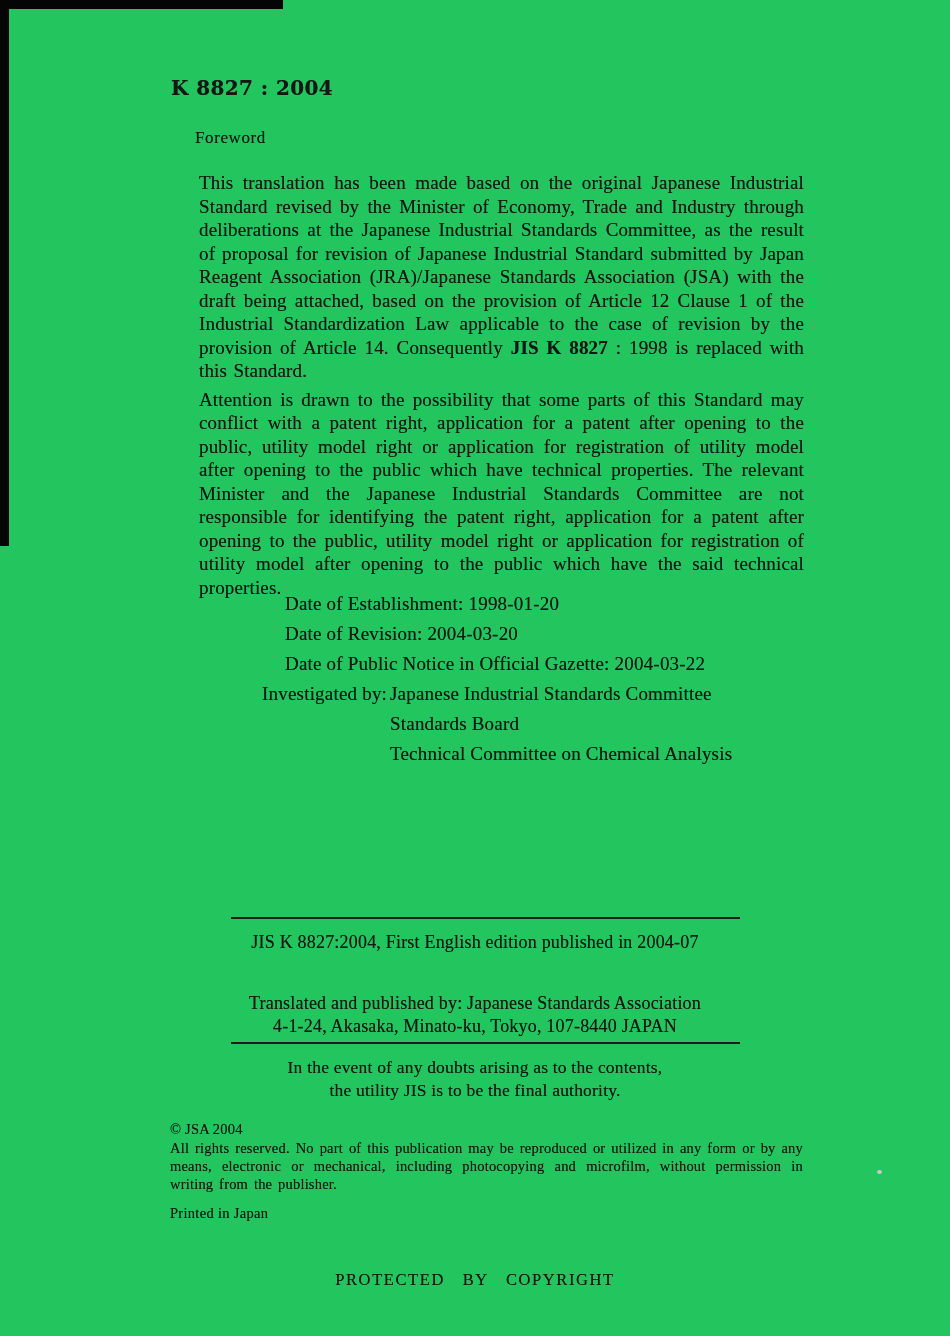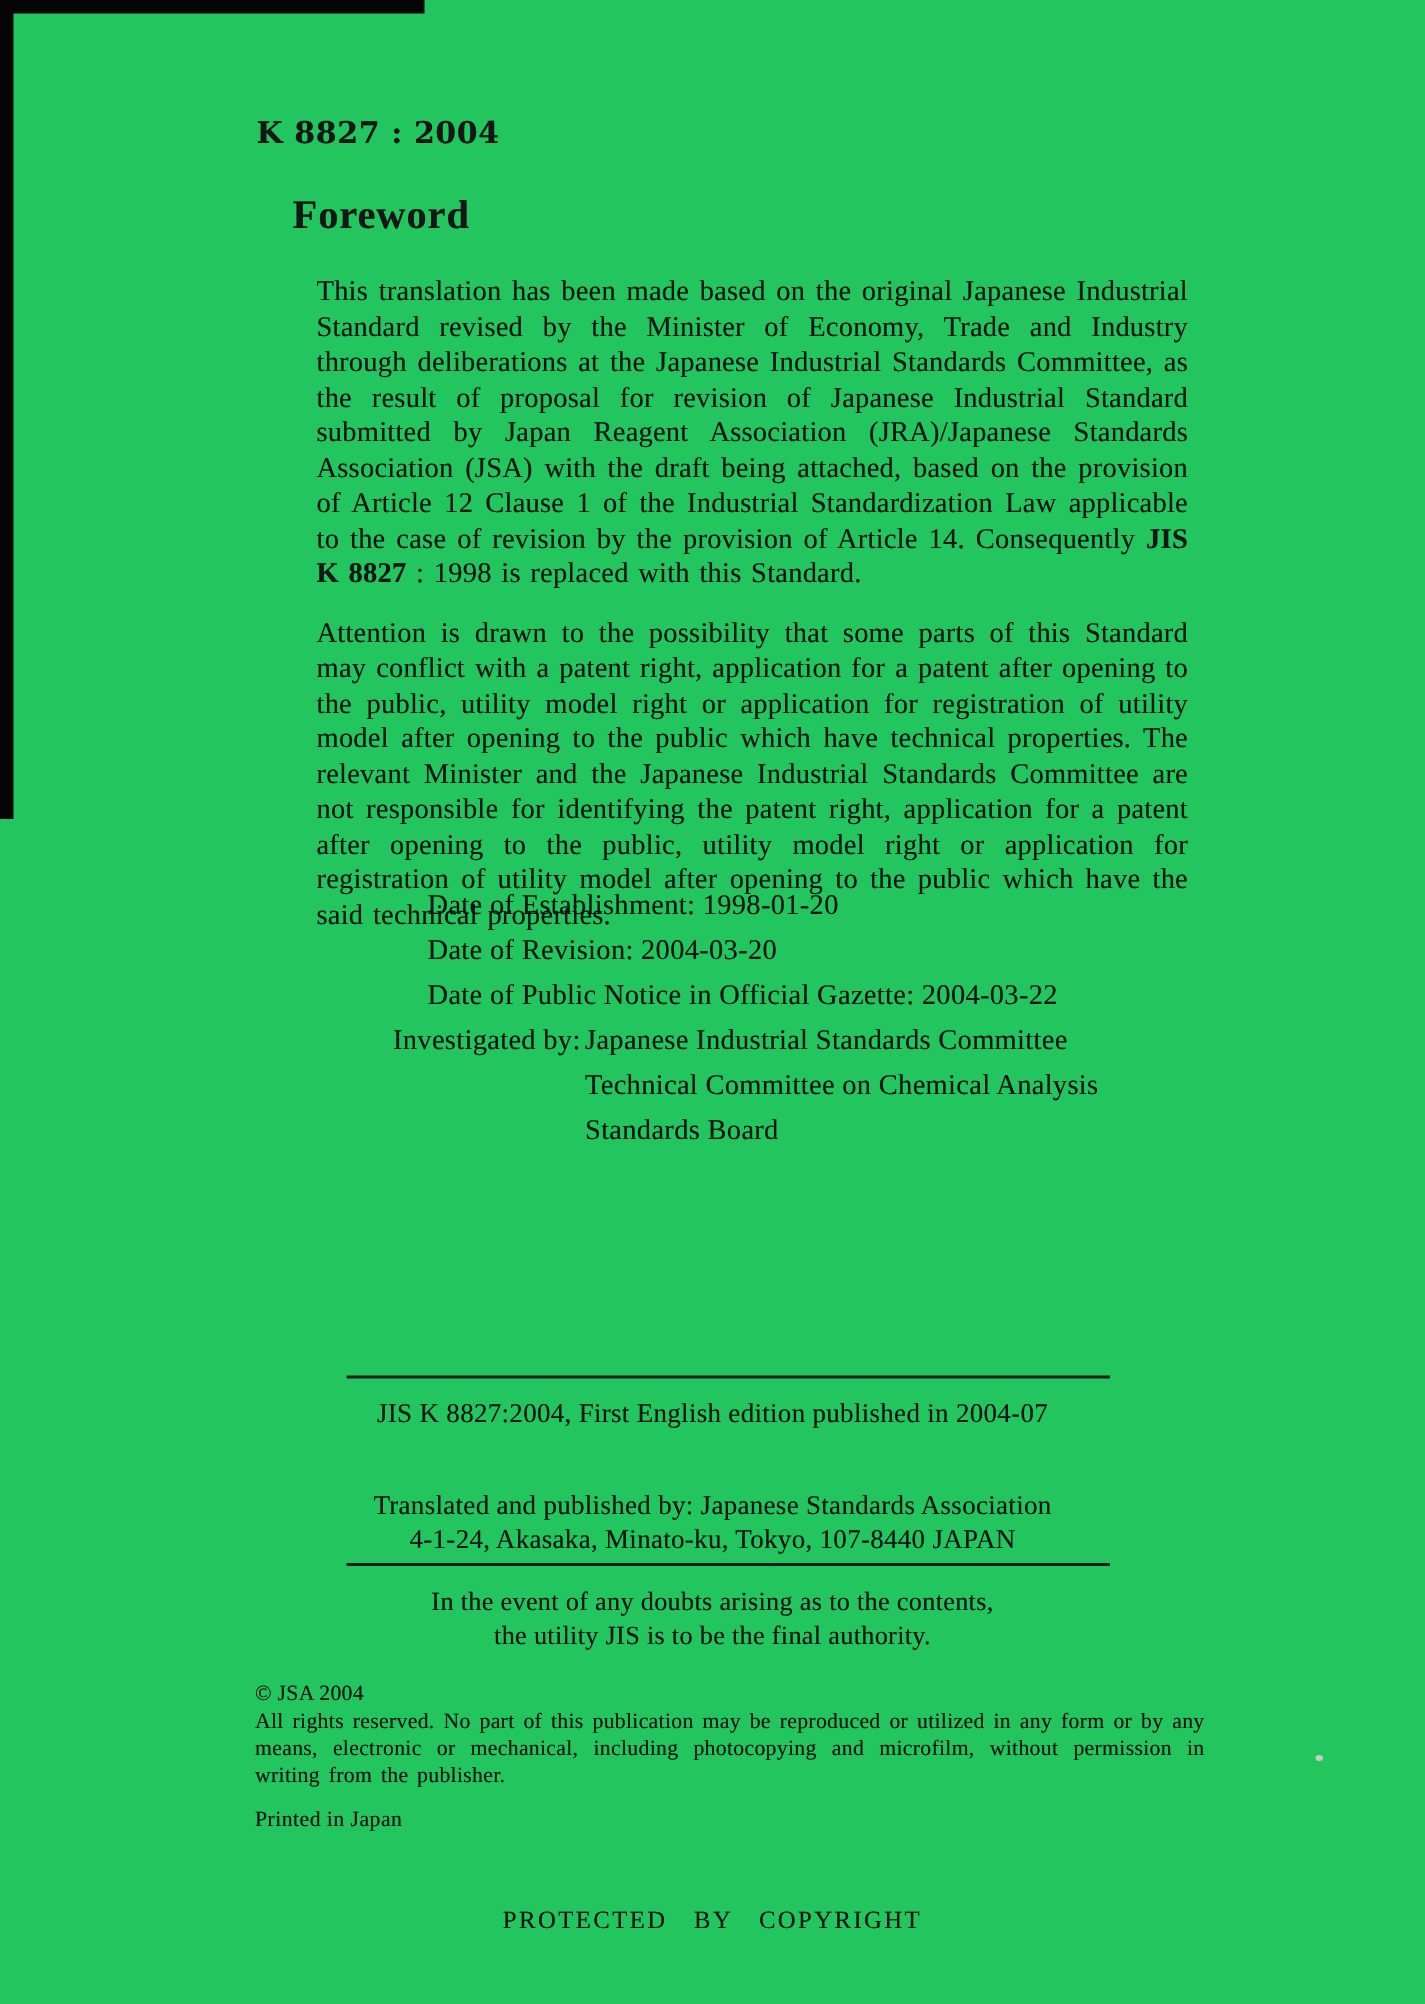--- a/index.html
+++ b/index.html
@@ -20,29 +20,29 @@
   .scan-speck    { position:absolute; left:877px; top:1170px; width:5px; height:4px; background:#c9c9c9; border-radius:50%; }
 
   .doc-number {
     position:absolute; left:171px; top:76px;
     font-family:"DejaVu Serif", serif;
     font-size:20px; font-weight:bold; letter-spacing:0.4px;
   }
 
   .foreword-title {
     position:absolute; left:195px; top:128px;
-    font-size:27px; font-weight:bold; letter-spacing:0.6px;
+    font-size:17px; font-weight:normal; letter-spacing:0.6px;
   }
 
   .body-text {
     position:absolute; left:195px; top:167px; width:613px;
     font-size:19px; line-height:23.5px;
     text-align:justify; word-spacing:1.5px; letter-spacing:0.15px;
   }
-  .body-text p { margin:16px; }
+  .body-text p { margin:4px; }
   .body-text p + p { margin-top:5px; }
   .bold { font-weight:bold; }
 
   .record-block {
     position:absolute; left:262px; top:589px;
     font-size:19px; line-height:30px; letter-spacing:0.2px;
   }
   .record-line { white-space:nowrap;margin-left:23px; }
   .investigated-row { display:flex;font-family:Liberation Serif, serif; }
   .investigated-label { width:128px; flex:0 0 128px; }
@@ -109,22 +109,22 @@
   </div>
 
   <div class="record-block">
     <div class="record-line">Date of Establishment: 1998-01-20</div>
     <div class="record-line">Date of Revision: 2004-03-20</div>
     <div class="record-line">Date of Public Notice in Official Gazette: 2004-03-22</div>
     <div class="investigated-row">
       <div class="investigated-label">Investigated by:</div>
       <div class="investigated-lines">
         <div>Japanese Industrial Standards Committee</div>
+        <div>Standards Board</div>
         <div>Technical Committee on Chemical Analysis</div>
-        <div>Standards Board</div>
       </div>
     </div>
   </div>
 
   <div class="rule rule-top"></div>
 
   <div class="edition-note">JIS K 8827:2004, First English edition published in 2004-07</div>
 
   <div class="publisher-block">
     <div>Translated and published by: Japanese Standards Association</div>

